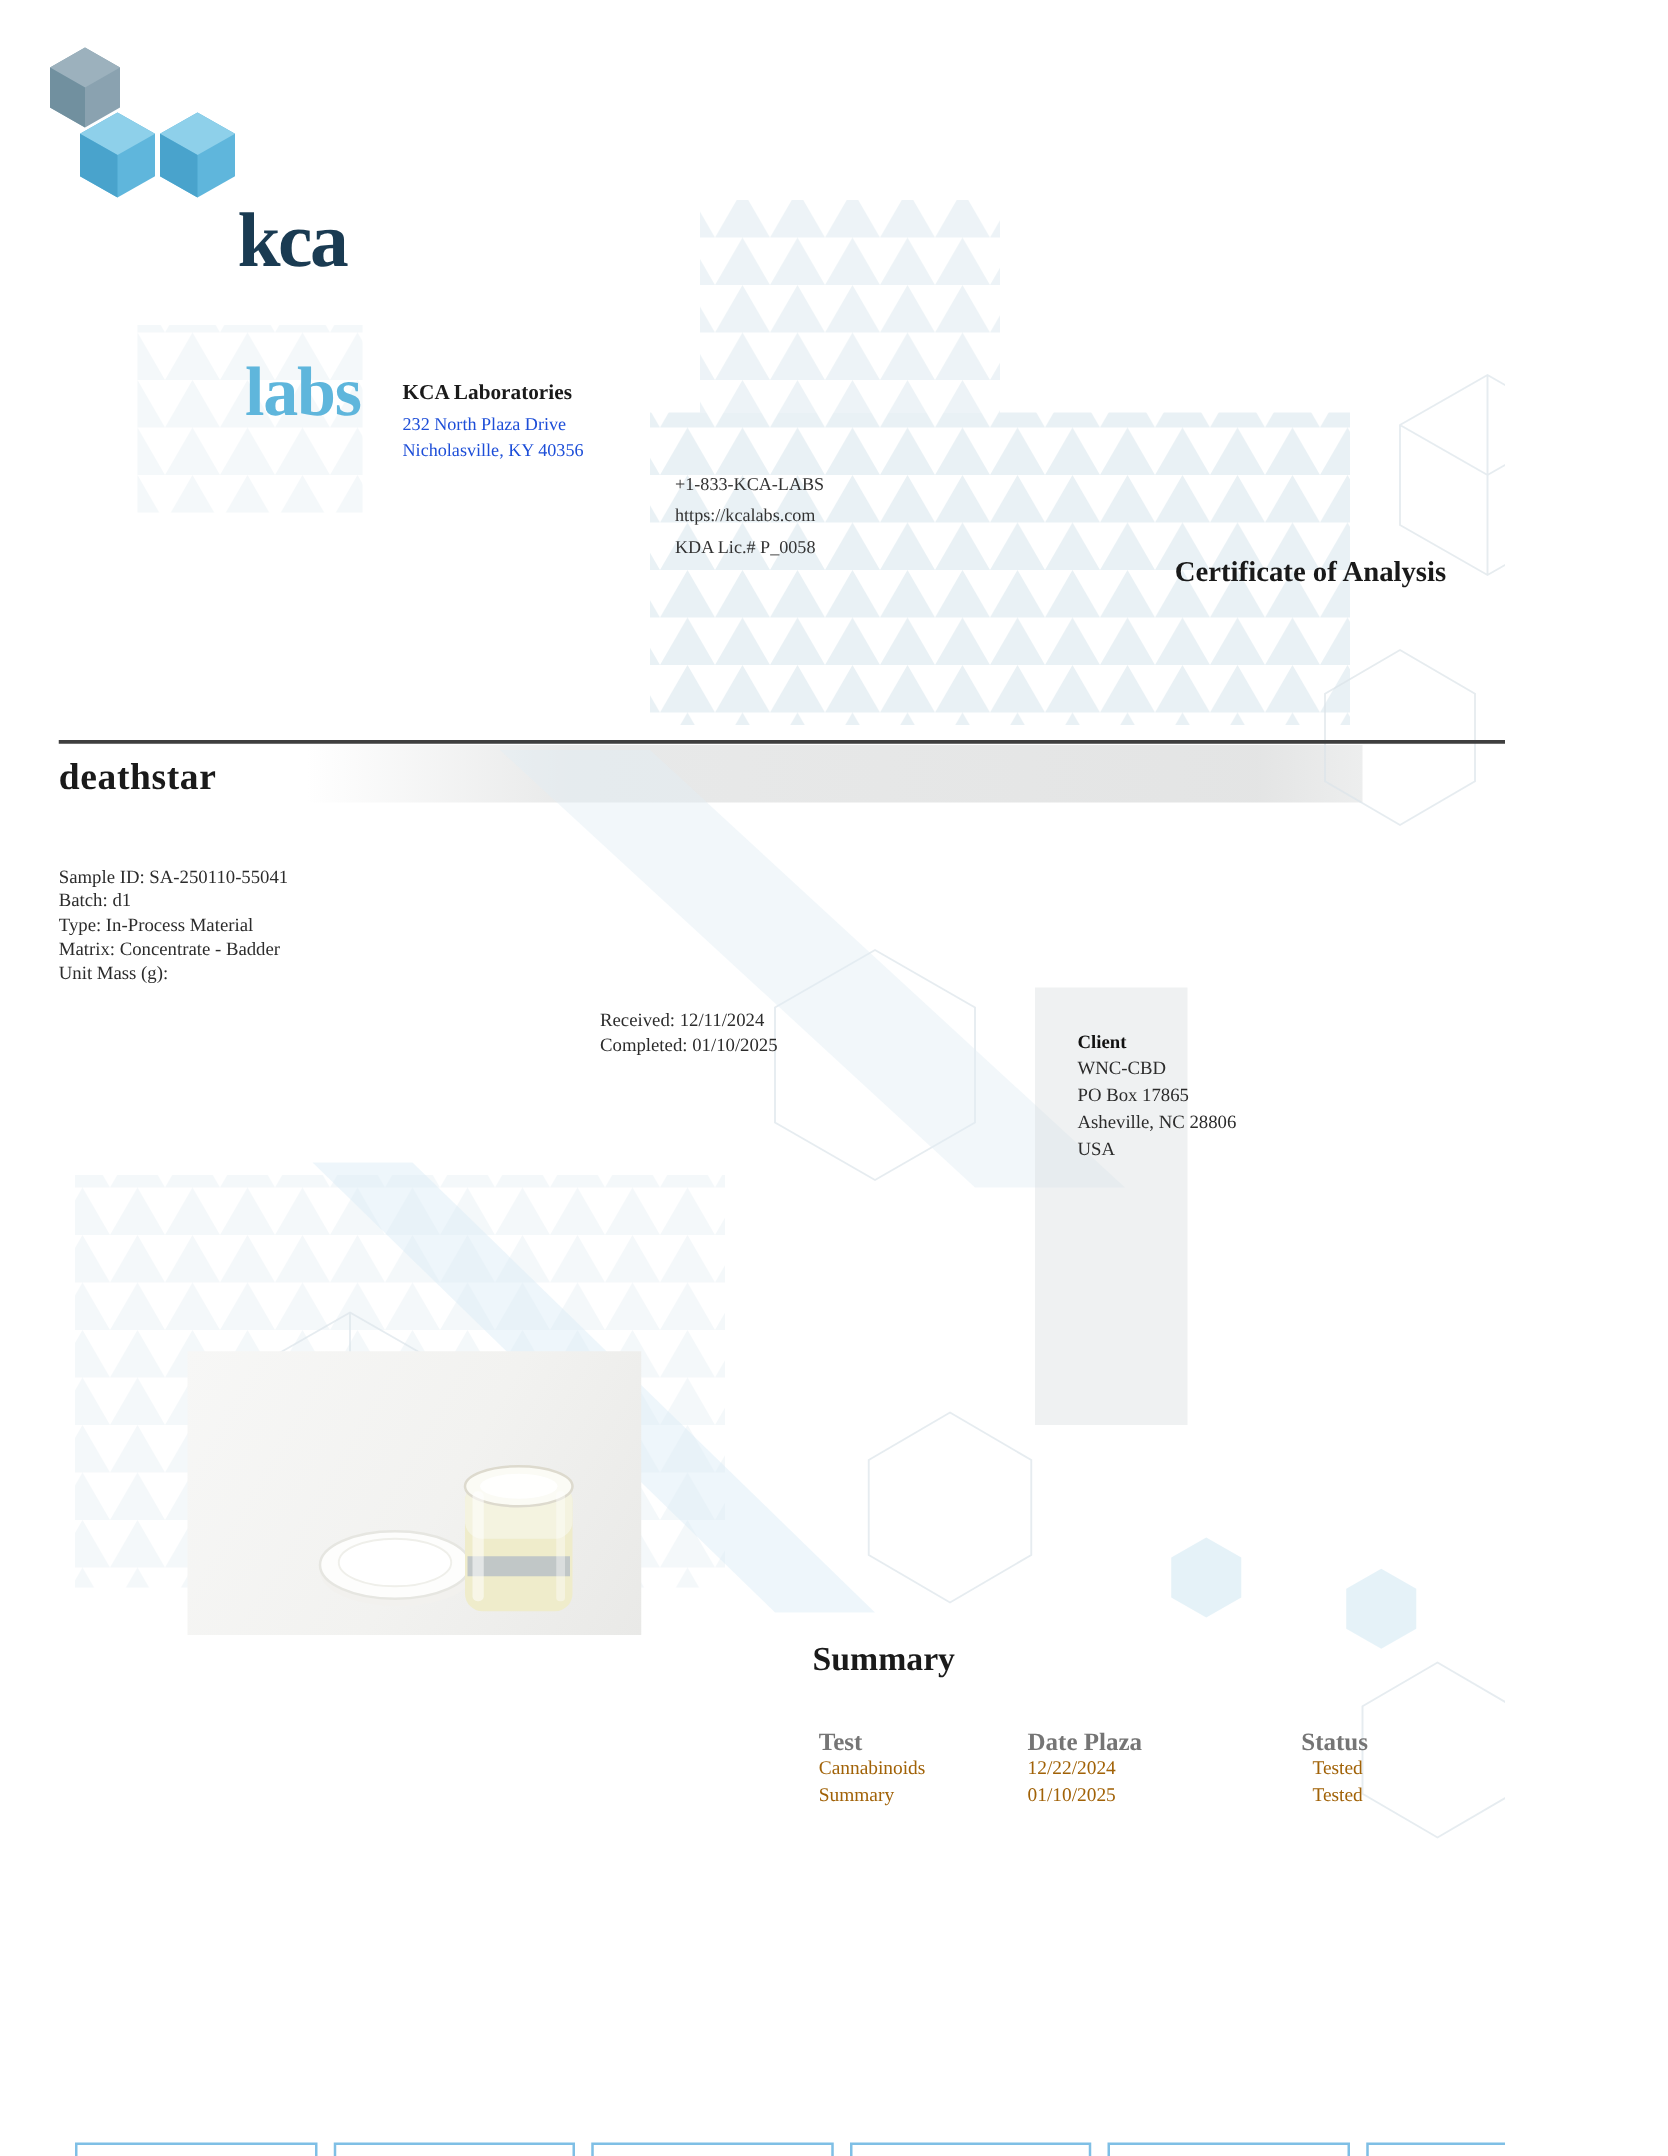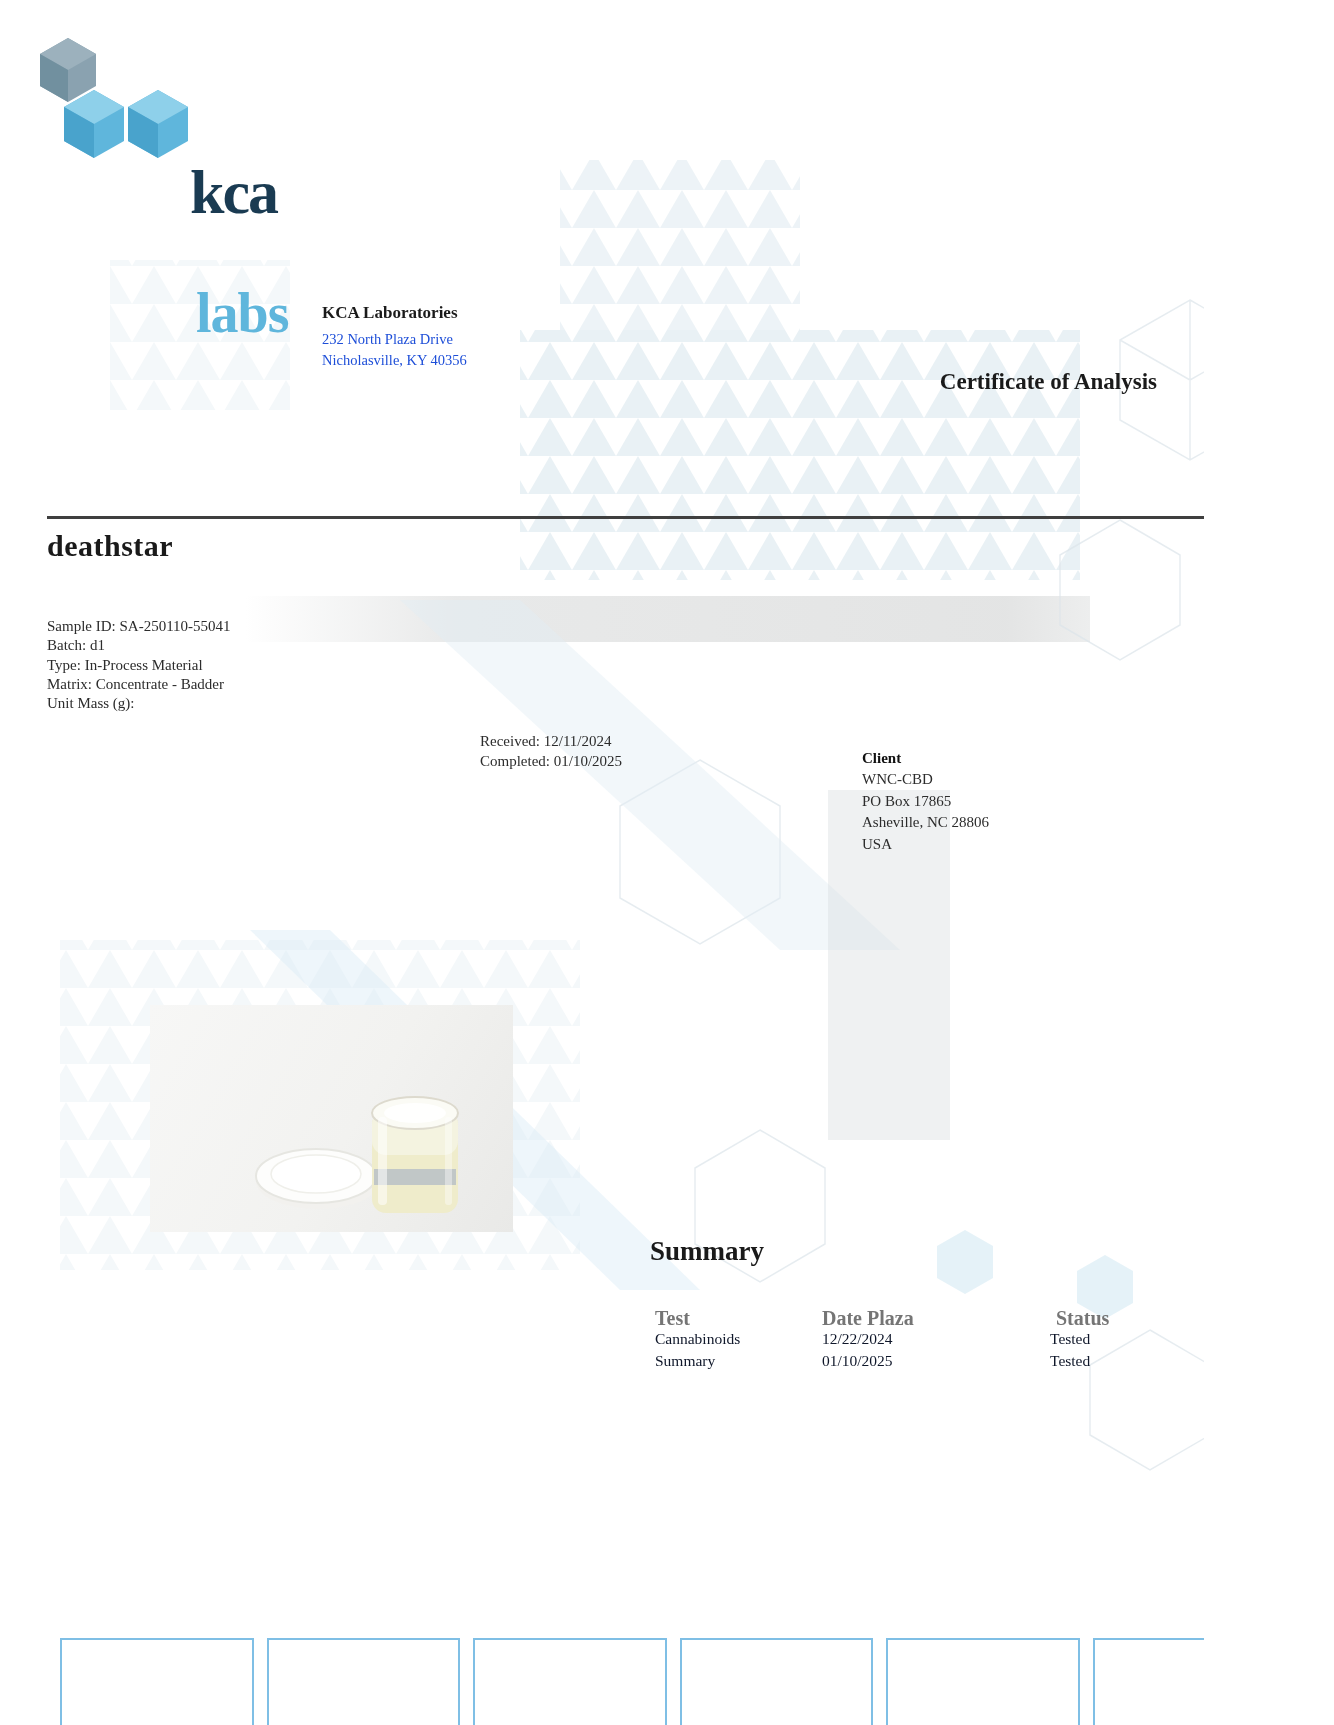--- a/index.html
+++ b/index.html
@@ -24,24 +24,24 @@
   .sample-info{left:47px;top:212px;font-size:15px;line-height:19.3px;color:#2c2c2c;}
   .recv-block{left:480px;top:231px;font-size:15px;line-height:19.3px;color:#2c2c2c;}
   .client-block{left:862px;top:208px;font-size:15px;line-height:21.4px;color:#2c2c2c;}
   .client-head{font-weight:bold;color:#111;}
   
   .photo{left:150px;top:358px;width:363px;height:227px;background:linear-gradient(120deg,#f7f7f6 0%,#f2f2f0 55%,#e9e9e7 100%);}
   
   .summary-title{left:650px;top:362px;font-size:27px;font-weight:bold;}
   .summary-table{left:647px;top:402px;width:620px;}
   .sum-hdr{position:relative;height:23px;font-size:20px;font-weight:bold;color:#757575;}
-  .sum-row{position:relative;height:22px;font-size:15.5px;color:#0f172a;text-align:right;}
+  .sum-row{position:relative;height:22px;font-size:15.5px;color:#a16207;text-align:right;}
   .sc1{position:absolute;left:8px;}
   .sc2{position:absolute;left:175px;}
-  .sc3{position:absolute;left:409px;}
+  .sc3{position:absolute;left:394px;}
   .sum-row .sc3{left:403px;}
   
   .boxes{left:60px;top:666px;width:1226px;display:flex;gap:13px;}
   .rbox{flex:1;height:103px;border:2.5px solid #7fbfe5;background:rgba(255,255,255,.93);
         text-align:center;box-sizing:border-box;}
 </style>
 </head>
 <body>
 
 <div id="page">
@@ -101,20 +101,25 @@
   </svg>
   <div class="abs fg logo-kca">kca</div>
   <div class="abs fg logo-labs">labs</div>
 
   <div class="abs fg lab-block">
     <div class="lab-name">KCA Laboratories</div>
     <div class="lab-line">232 North Plaza Drive</div>
     <div class="lab-line">Nicholasville, KY 40356</div>
   </div>
 
+  <div class="abs fg contact-block">
+    <div>+1-833-KCA-LABS</div>
+    <div>https://kcalabs.com</div>
+    <div>KDA Lic.# P_0058</div>
+  </div>
 
   <div class="abs fg coa-title">Certificate of Analysis</div>
   <div class="abs fg page-num">1 of 2</div>
   <div class="abs fg hrule"></div>
 
   
   <div class="abs fg sample-name">deathstar</div>
 
   <div class="abs fg sample-info">
     <div>Sample ID: SA-250110-55041</div>

